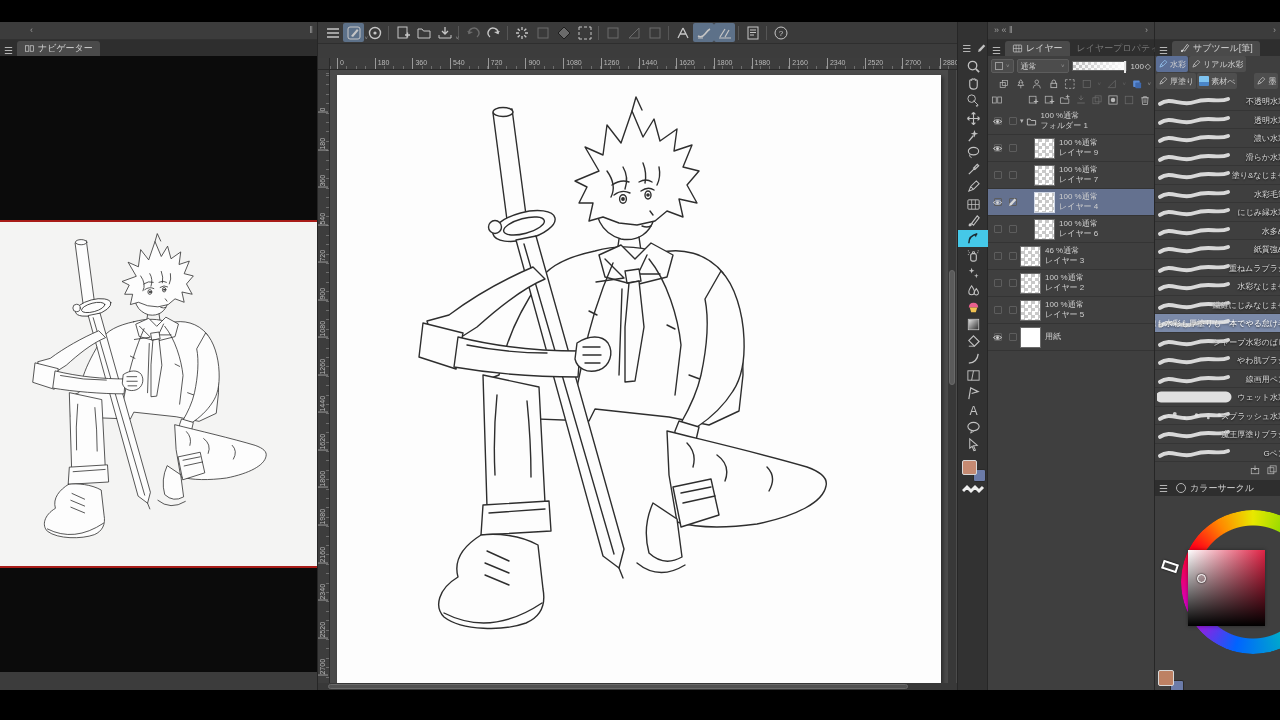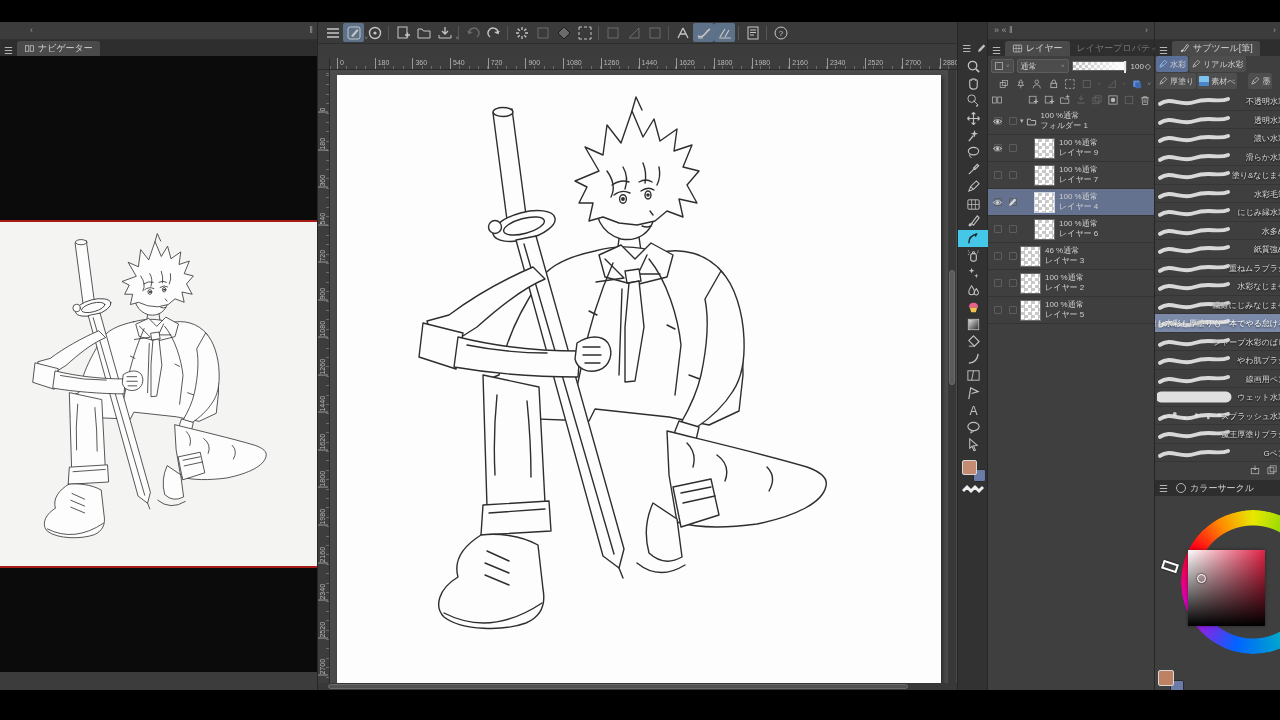--- a/index.html
+++ b/index.html
@@ -1218,20 +1218,41 @@
           </span>
           <span class="ind"></span>
 
           <span class="thumb"></span>
           <span class="lr-text">
             <span style="display:block">100 %通常</span>
             <span style="display:block">レイヤー 5</span>
           </span>
         </div>
 
+        <div class="layer-row">
+          <span class="cell-eye">
+            <span class="cbx"></span>
+            <span class="ic tiny" style="color:#d8d8d8;position:relative">
+              <svg viewBox="0 0 16 16">
+                <use href="#ic-eye"></use>
+              </svg>
+            </span>
+          </span>
+          <span class="cell-edit">
+            <span class="cbx"></span>
+
+          </span>
+          <span class="ind"></span>
+
+          <span class="thumb paper"></span>
+          <span class="lr-text">
+            <span style="display:block"></span>
+            <span style="display:block">用紙</span>
+          </span>
+        </div>
       </div>
   </div>
 
   <div id="right-col" class="panel">
     <div class="topbar">
       <span class="glyph-btn" style="position:absolute;right:4px;top:3px">›</span>
     </div>
     <div class="tabrow">
       <span class="menu-glyph">☰</span>
       <div class="tab">
@@ -1262,21 +1283,21 @@
         </div>
 
         <div class="cat-btn" style="float:left;margin:0 1px 1px 0">
           <span class="cat-ic"><svg viewBox="0 0 16 16" width="10" height="10">
               <use href="#ic-pen"></use>
             </svg></span>
 
           <span>厚塗り</span>
         </div>
 
-        <div class="cat-btn" style="float:left;margin:0 11px 1px 0">
+        <div class="cat-btn" style="float:left;margin:0 17px 1px 0">
 
           <span class="cat-ic img"></span>
           <span>素材べ</span>
         </div>
 
         <div class="cat-btn" style="float:left;margin:0 1px 1px 0">
           <span class="cat-ic"><svg viewBox="0 0 16 16" width="10" height="10">
               <use href="#ic-pen"></use>
             </svg></span>
 

